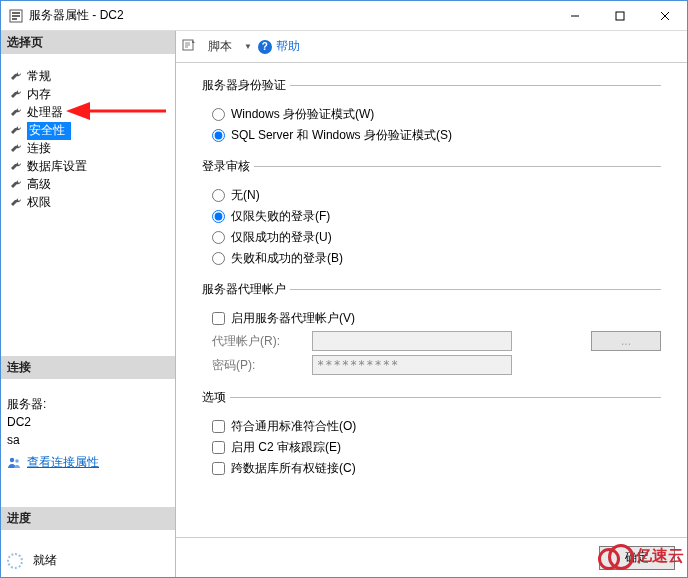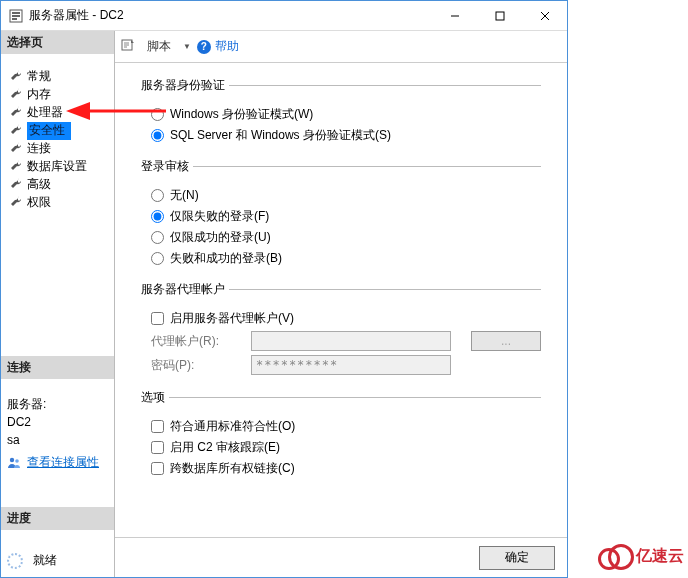--- a/index.html
+++ b/index.html
@@ -1,30 +1,30 @@
 <!DOCTYPE html>
 <html><head>
 <meta charset="utf-8">
 <style>
 * { box-sizing: border-box; font-family: "Microsoft YaHei", SimSun, Arial, sans-serif; font-size: 12px; }
 body { margin: 0; width: 688px; height: 578px; background: #fff; position: relative; }
-.window { width: 568px; height: 578px; border: 1px solid #4a90d9; background: #fff; display: flex; flex-direction: column; }
+.window { width: 688px; height: 578px; border: 1px solid #4a90d9; background: #fff; display: flex; flex-direction: column; }
 .titlebar { height: 30px; background: #fff; display: flex; align-items: center; padding-left: 8px; border-bottom: 1px solid #ddd; }
 .titlebar .icon { width: 14px; height: 14px; margin-right: 6px; display: inline-flex; }
 .titlebar .icon svg { width: 14px; height: 14px; }
 .titlebar .title { color: #000; }
 .winbtns { margin-left: auto; display: flex; }
 .winbtn { width: 45px; height: 29px; display: flex; align-items: center; justify-content: center; color: #333; }
 .body-area { flex: 1; display: flex; overflow: hidden; }
 .sidebar { width: 175px; background: #fff; border-right: 1px solid #bbb; display: flex; flex-direction: column; gap: 12px; }
 .section-hdr { background: #d8d8d8; padding: 3px 6px; font-weight: bold; color: #222; }
 .nav-list { padding: 2px 0; flex: 0 0 auto; }
 .nav-item { display: flex; padding: 0 4px 0 8px; height: 18px; }
 .nav-item .wrench { width: 14px; height: 14px; margin-right: 4px; display: inline-flex; }
-.nav-item.selected span.lbl { background: #0a84ff; color: #0f172a; padding: 0 6px 0 2px; }
+.nav-item.selected span.lbl { background: #0a84ff; color: #ffffff; padding: 0 6px 0 2px; }
 .nav-item .lbl { color: #000; }
 .spacer { flex: 1; }
 .conn-block { padding: 4px 6px; line-height: 18px; }
 .conn-label { color: #000; }
 .conn-value { color: #000; }
 .link-row { display: flex; align-items: center; margin-top: 4px; }
 .link-row .people-icon { width: 14px; height: 14px; margin-right: 6px; }
 .link-row a { color: #0066cc; text-decoration: underline; }
 .progress-block { padding: 6px 6px 8px 6px; }
 .progress-row { display: flex; align-items: center; margin-top: 4px; }

